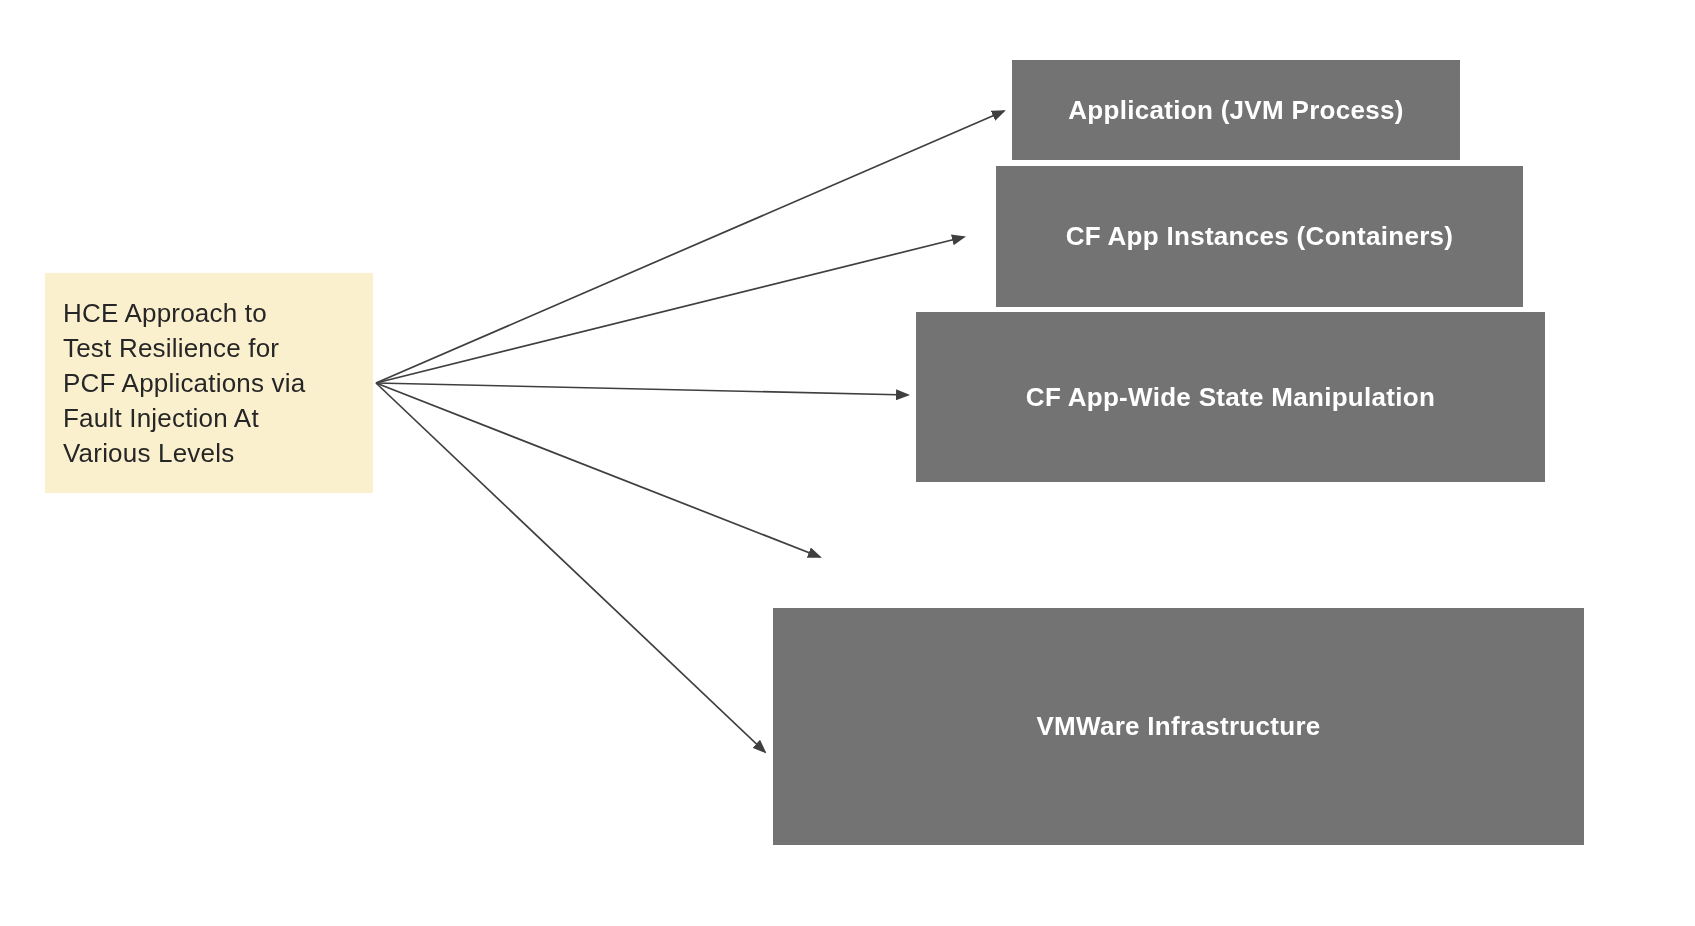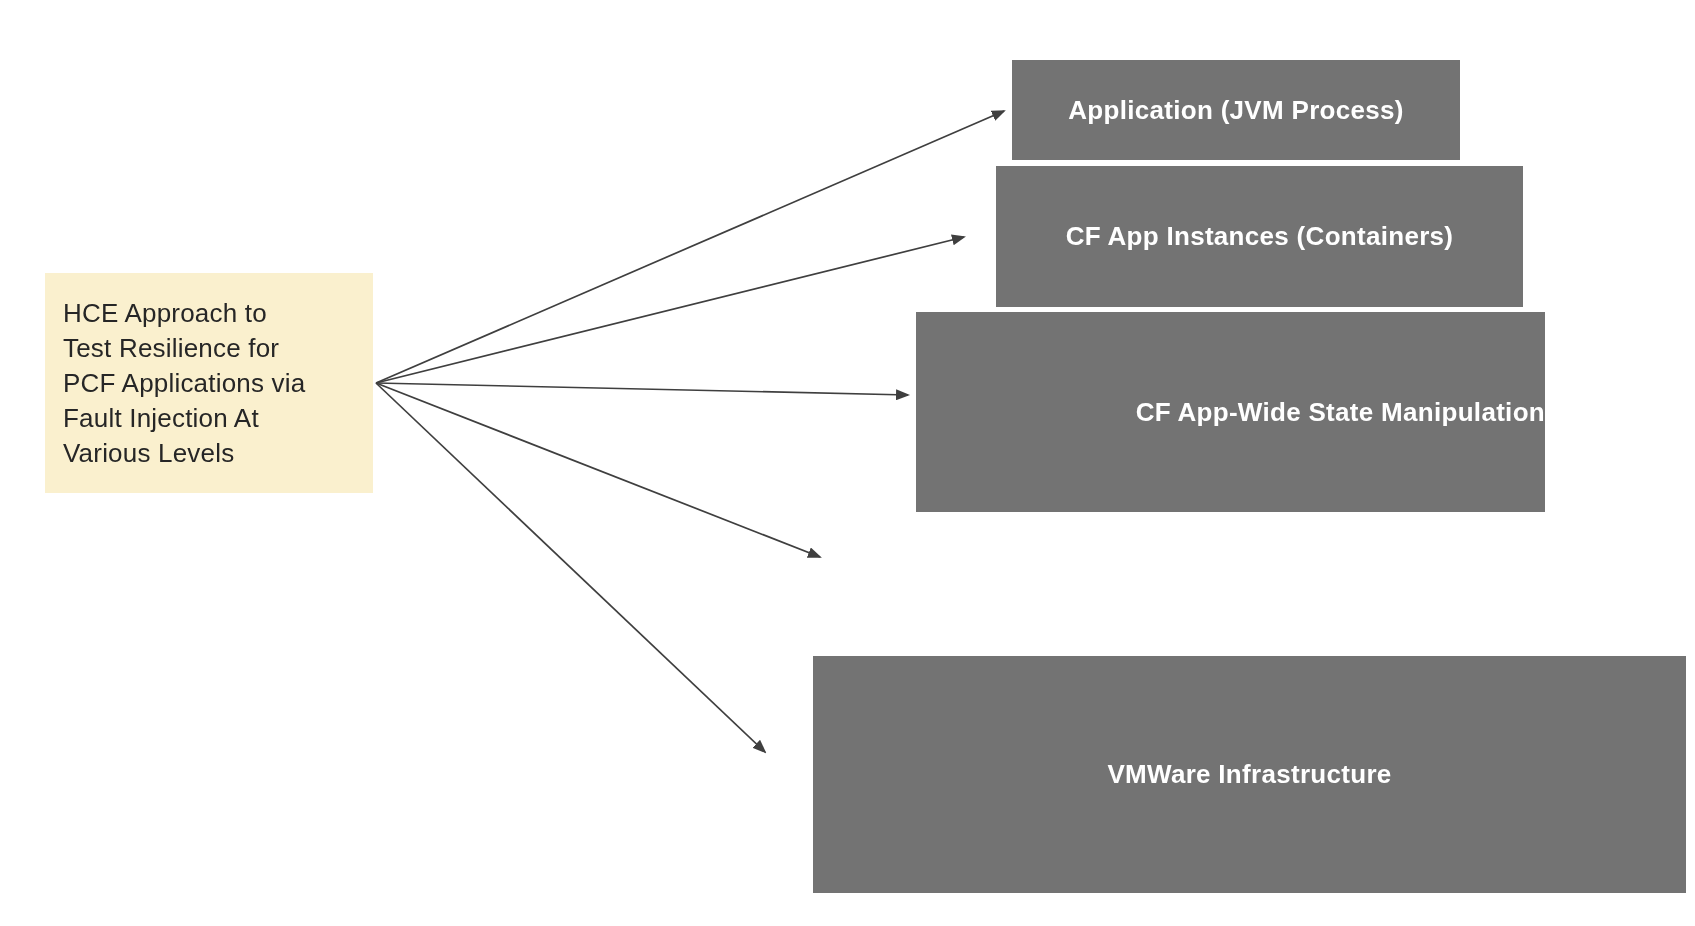--- a/index.html
+++ b/index.html
@@ -52,23 +52,23 @@
   }
   .level-label {
     color: #ffffff;
     font-weight: bold;
     font-size: 26px;
     letter-spacing: 0.3px;
     text-align: center;
   }
   .level-0 { left: 1012px; top:  60px; width: 448px; height: 100px; }
   .level-1 { left:  996px; top: 166px; width: 527px; height: 141px; }
-  .level-2 { left:  916px; top: 312px; width: 629px; height: 200px; justify-content: flex-end; }
+  .level-2 { left:  916px; top: 312px; width: 629px; height: 170px; }
   .level-3 { left:  828px; top: 483px; width: 763px; height: 149px; }
-  .level-4 { left:  773px; top: 656px; width: 873px; height: 237px; margin-left: 40px; }
+  .level-4 { left:  773px; top: 608px; width: 811px; height: 237px; }
 </style>
 </head>
 <body>
 
 <div class="canvas">
 
   <svg class="arrow-layer" width="1695" height="926" viewBox="0 0 1695 926" xmlns="http://www.w3.org/2000/svg">
     <defs>
       <marker id="arrowhead" markerWidth="14" markerHeight="11" refX="12" refY="5.5" orient="auto" markerUnits="userSpaceOnUse">
         <path d="M0,0 L14,5.5 L0,11 z" fill="#3F3F3F"></path>

